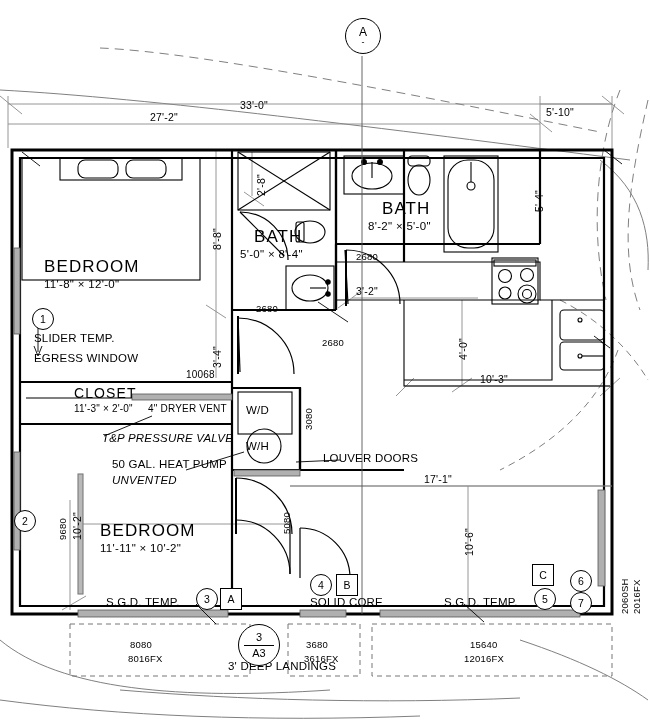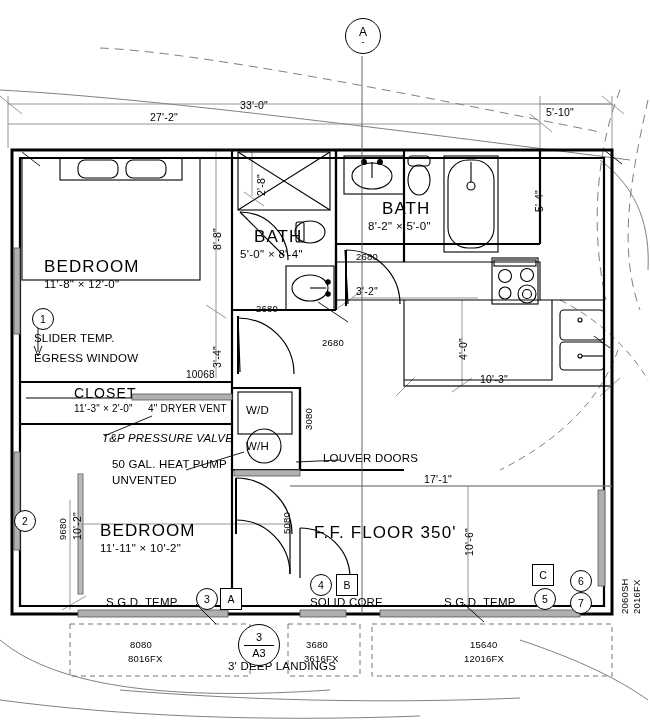--- a/index.html
+++ b/index.html
@@ -307,30 +307,29 @@
 
   <div class="lbl room-name" style="left:382px;top:200px;">BATH</div>
   <div class="lbl room-dim" style="left:368px;top:220px;">8'-2" × 5'-0"</div>
 
   <div class="lbl room-name" style="left:74px;top:386px;font-size:14px;">CLOSET</div>
   <div class="lbl note-sm" style="left:74px;top:404px;">11'-3" × 2'-0"</div>
 
   <div class="lbl room-name" style="left:100px;top:522px;">BEDROOM</div>
   <div class="lbl room-dim" style="left:100px;top:542px;">11'-11" × 10'-2"</div>
 
-  <div class="lbl room-name" style="left:314px;top:524px;">F.F. FLOOR 350'</div>
 
   <div class="lbl note" style="left:34px;top:332px;">SLIDER TEMP.</div>
   <div class="lbl note" style="left:34px;top:352px;">EGRESS WINDOW</div>
   <div class="lbl note-sm" style="left:150px;top:370px;margin-left:36px;">10068</div>
 
   <div class="lbl note-sm" style="left:148px;top:404px;">4" DRYER VENT</div>
   <div class="lbl note" style="left:102px;top:432px;font-style:italic;">T&amp;P PRESSURE VALVE</div>
   <div class="lbl note" style="left:112px;top:458px;">50 GAL. HEAT PUMP</div>
-  <div class="lbl note" style="left:112px;top:474px;">UNVENTED</div>
+  <div class="lbl note" style="left:112px;top:474px;font-style:italic;">UNVENTED</div>
   <div class="lbl note" style="left:306px;top:452px;margin-left:17px;">LOUVER DOORS</div>
   <div class="lbl note" style="left:310px;top:596px;">SOLID CORE</div>
   <div class="lbl note" style="left:106px;top:596px;">S.G.D. TEMP.</div>
   <div class="lbl note" style="left:444px;top:596px;">S.G.D. TEMP.</div>
   <div class="lbl note" style="left:228px;top:660px;">3' DEEP LANDINGS</div>
 
   <div class="lbl note" style="left:246px;top:404px;">W/D</div>
   <div class="lbl note" style="left:246px;top:440px;">W/H</div>
 
   <div class="lbl tag" style="left:256px;top:304px;">2680</div>

